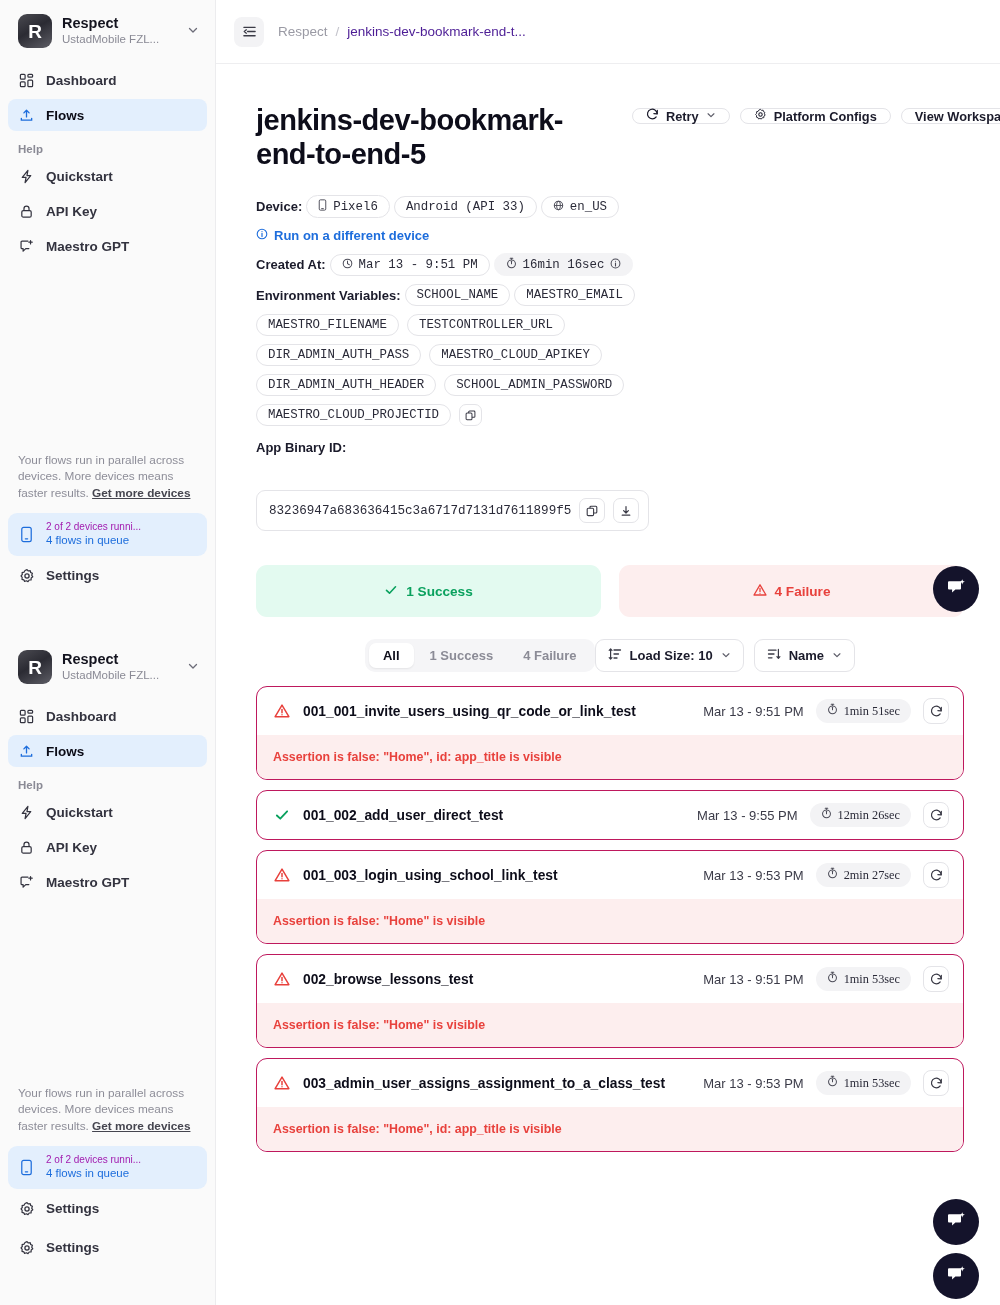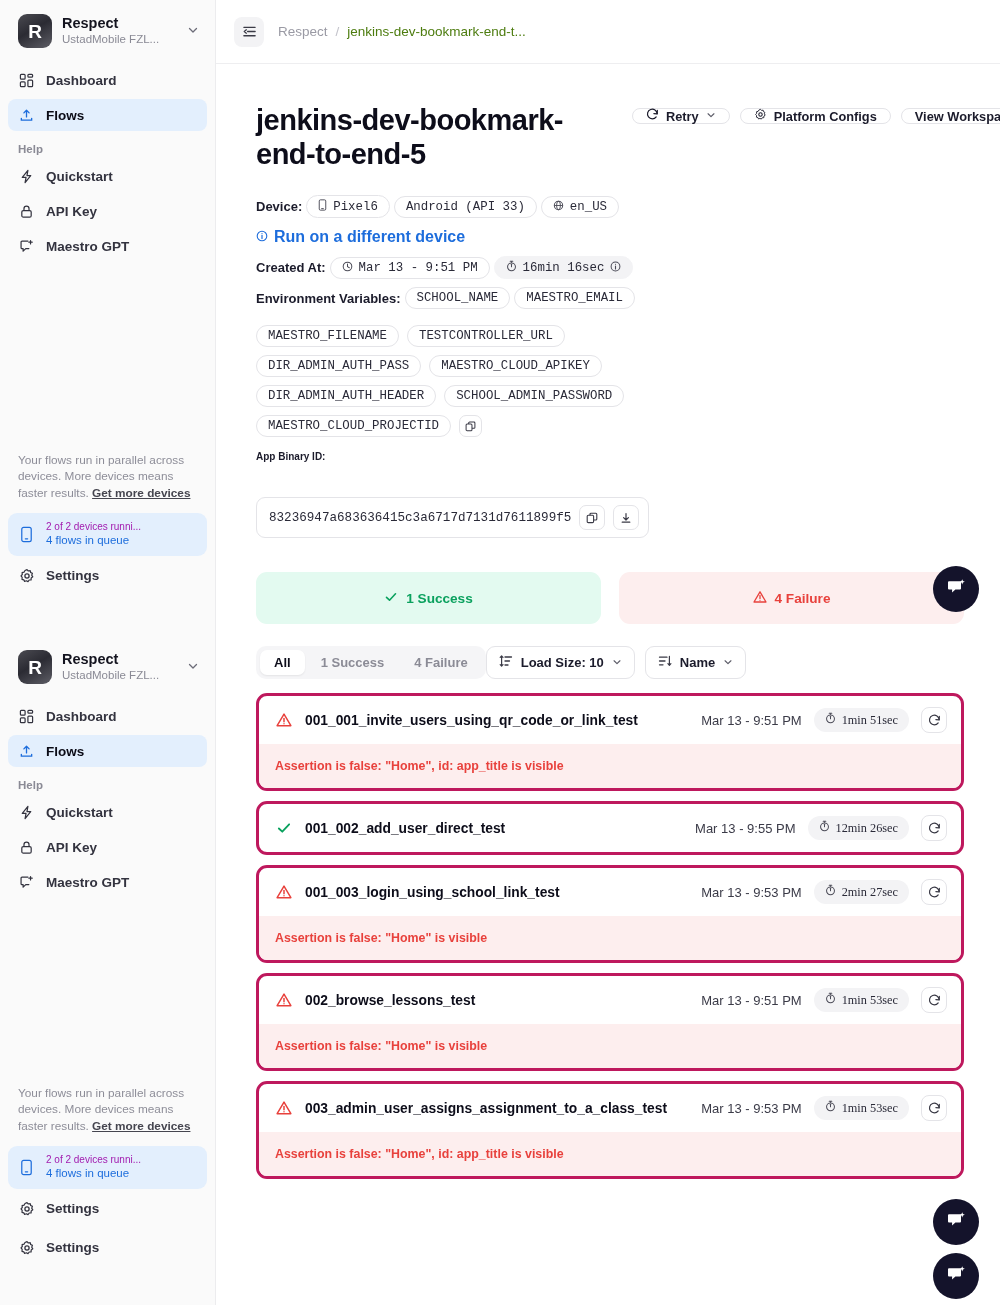--- a/index.html
+++ b/index.html
@@ -88,21 +88,21 @@
     height: 64px; display: flex; align-items: center; gap: 14px;
     padding: 0 18px 0 18px; border-bottom: 1px solid #eeeef0;
   }
   .collapse-btn {
     width: 30px; height: 30px; border-radius: 8px; background: #f3f3f5;
     display:flex; align-items:center; justify-content:center; cursor:pointer; flex:0 0 auto;
   }
   .crumbs { display:flex; align-items:center; gap:8px; font-size: 13.5px; }
   .crumb-root { color: #9a9aa4; cursor: pointer; }
   .crumb-sep { color: #c2c2ca; }
-  .crumb-cur { color: #4d7c0f; }
+  .crumb-cur { color: #4c1d95; }
 
   .content { padding: 40px 36px 0 40px; }
   .head-row { display: flex; align-items: flex-start; gap: 10px; }
   .page-title {
     font-size: 29px; font-weight: bold; letter-spacing: -0.5px;
     line-height: 1.16; color: #0d0d1a; width: 366px; flex: 0 0 auto;
   }
   .hbtns { display: flex; gap: 10px; padding-top: 4px; flex-wrap: nowrap; }
   .hbtn {
     display: inline-flex; align-items: center; gap: 7px;
@@ -120,30 +120,30 @@
     display: inline-flex; align-items: center; gap: 6px;
     border: 1px solid #e4e4e8; border-radius: 14px;
     padding: 3px 11px; font-size: 12.4px; color: #2a2a38;
     font-family: "Liberation Mono", monospace;
     background: #fff; white-space: nowrap;
   }
   .chip.filled { background: #f3f3f5; border-color: #f3f3f5; }
   .chip .ic { font-size: 11px; color:#4a4a56; }
   .run-diff {
     display: inline-flex; align-items: center; gap: 6px;
-    font-size: 16px; font-weight: bold; color: #1d6ddc; cursor: pointer;
+    font-size: 13px; font-weight: bold; color: #1d6ddc; cursor: pointer;
     margin: 2px 0 10px 0;
   }
-  .env-rows { margin-top: 16px; }
+  .env-rows { margin-top: 8px; }
   .env-row { display: flex; gap: 8px; margin-bottom: 8px; flex-wrap: wrap; align-items:center; }
   .icon-btn {
     width: 23px; height: 22px; border: 1px solid #e4e4e8; border-radius: 7px;
     background:#fff; display:inline-flex; align-items:center; justify-content:center; cursor:pointer;
   }
-  .binary-label { font-size: 10px; font-weight: bold; margin: 14px 0 7px 0; }
+  .binary-label { font-size: 13px; font-weight: bold; margin: 14px 0 7px 0; }
   .binary-box {
     display: inline-flex; align-items: center; gap: 8px;
     border: 1px solid #e4e4e8; border-radius: 9px; padding: 7px 9px 7px 12px;
     background: #fff;
     margin-top: 28px;
   }
   .binary-val { font-family: "Liberation Mono", monospace; font-size: 12.6px; color: #2a2a38; }
   .ib2 { width: 26px; height: 25px; border: 1px solid #e4e4e8; border-radius: 7px;
          background:#fff; display:inline-flex; align-items:center; justify-content:center; cursor:pointer; }
 
@@ -151,39 +151,39 @@
   .cards { display: flex; gap: 18px; margin-top: 34px; }
   .card {
     flex: 1 1 0; height: 52px; border-radius: 11px;
     display: flex; align-items: center; justify-content: center; gap: 8px;
     font-size: 13.6px; font-weight: bold; cursor: pointer;
   }
   .card.success { background: #e3faf0; color: #0aa15e; }
   .card.failure { background: #fdeeee; color: #e8413c; }
 
   
-  .filters { display: flex; align-items: center; justify-content: flex-start; margin-top: 22px; }
+  .filters { display: flex; align-items: center; justify-content: center; margin-top: 22px; }
   .seg { display: inline-flex; background: #f5f5f7; border-radius: 10px; padding: 4px; gap: 2px; }
   .seg-item {
     padding: 5px 14px; border-radius: 7px; font-size: 13px; font-weight: bold;
     color: #8b8b96; cursor: pointer; white-space: nowrap;
   }
   .seg-item.active { background: #fff; color: #0d0d1a; box-shadow: 0 1px 2px rgba(0,0,0,.07); }
   .ctrls { display: flex; gap: 10px; }
   .ctrl {
     display: inline-flex; align-items: center; gap: 8px; height: 33px; padding: 0 12px;
     border: 1px solid #e4e4e8; border-radius: 9px; background: #fff;
     font-size: 13px; font-weight: bold; color: #1b1b2b; cursor: pointer; white-space: nowrap;
   }
   .ctrl .cv { font-size: 10px; color: #5c5c68; }
 
   
   .results { margin-top: 14px; }
   .result {
-    border: 3px solid #be185d; border-radius: 11px; overflow: hidden;
+    border: 1px solid #be185d; border-radius: 11px; overflow: hidden;
     margin-bottom: 10px; background: #fff;
   }
   .result-head {
     display: flex; align-items: center; gap: 12px;
     padding: 11px 14px 11px 16px; cursor: pointer;
   }
   .rstat { width: 18px; height: 18px; flex: 0 0 auto; display:flex; align-items:center; justify-content:center; }
   .rname { flex: 1 1 auto; font-size: 13.8px; font-weight: bold; color: #0d0d1a; white-space: nowrap; overflow:hidden; text-overflow:ellipsis; }
   .rdate { font-size: 13px; color: #3b3b48; white-space: nowrap; }
   .rdur {

